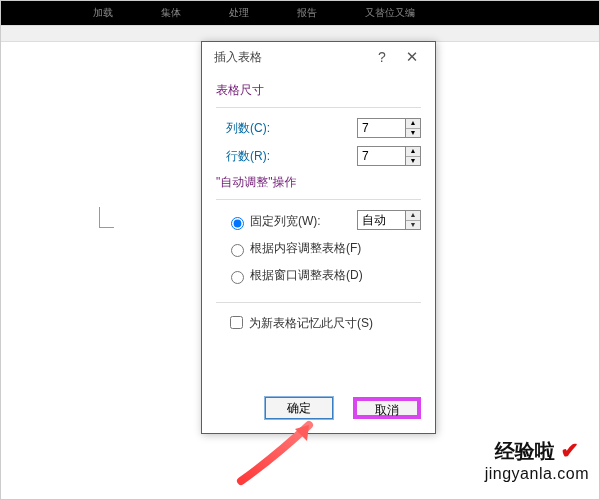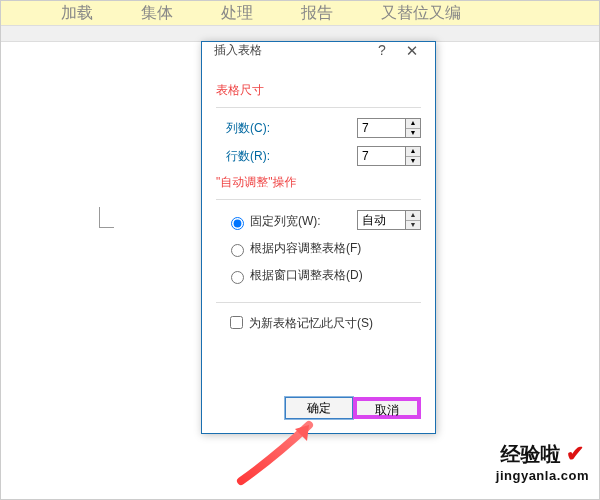--- a/index.html
+++ b/index.html
@@ -10,28 +10,28 @@
     font-family: "Microsoft YaHei", "SimSun", Arial, sans-serif;
     font-size: 12px;
     background: #f0f0f0;
     overflow: hidden;
     position: relative;
     border: 1px solid #ccc;
     box-sizing: border-box;
   }
   .topbar {
     height: 24px;
-    background: #fef9c3;
+    background: #000000;
     border-bottom: 1px solid #ddd;
     color: #888;
     display: flex;
     align-items: center;
-    padding-left: 60px;
+    padding-left: 92px;
     gap: 48px;
-    font-size: 16px;
+    font-size: 10px;
   }
   .doc-area {
     position: absolute;
     left: 0; right: 0;
     top: 40px; bottom: 0;
     background: #fff;
     border-top: 1px solid #ddd;
   }
   .cursor-mark {
     position: absolute;
@@ -48,36 +48,37 @@
     width: 235px;
     height: 393px;
     background: #fff;
     border: 1px solid #1a6fb0;
     box-shadow: 1px 1px 8px rgba(0,0,0,.25);
     box-sizing: border-box;
   }
   .titlebar {
     height: 30px;
     display: flex;
+    align-items: center;
     padding: 0 8px 0 12px;
     color: #444;
   }
   .titlebar .title { flex: 1; }
   .titlebar .help, .titlebar .close {
     width: 30px; text-align: center;
     font-size: 14px;
     cursor: pointer;
     color: #555;
   }
   .titlebar .close { font-size: 15px; }
   .dlg-body {
     padding: 4px 14px 10px 14px;
   }
   .group-label {
-    color: #ef4444;
+    color: #701a75;
     margin: 6px 0 8px 0;
   }
   .sep {
     border-top: 1px solid #ddd;
     margin: 4px 0 10px 0;
   }
   .row {
     display: flex;
     align-items: center;
     margin-bottom: 8px;
@@ -121,21 +122,21 @@
   }
   input[type=radio], input[type=checkbox] {
     margin-right: 6px;
     width: 13px; height: 13px;
   }
   .btn-row {
     position: absolute;
     bottom: 14px;
     right: 14px;
     display: flex;
-    gap: 0;
+    gap: 20px;
     margin-top: 40px;
   }
   .btn {
     width: 68px;
     height: 22px;
     border: 4px solid #d946ef;
     background: #f4f4f4;
     font-size: 12px;
     cursor: pointer;
   }
@@ -164,22 +165,22 @@
     font-size: 20px;
     font-weight: 900;
     -webkit-text-stroke: 2px #fff;
     paint-order: stroke fill;
   }
   .watermark .chk {
     color: #d11;
     font-size: 22px;
   }
   .watermark .line2 {
-    font-size: 13px;
-    font-weight: 700;
+    font-size: 16px;
+    font-weight: 400;
     letter-spacing: .5px;
     -webkit-text-stroke: 2px #fff;
     paint-order: stroke fill;
   }
 </style>
 </head>
 <body>
 
 <div class="topbar">
   <span>加载</span>

